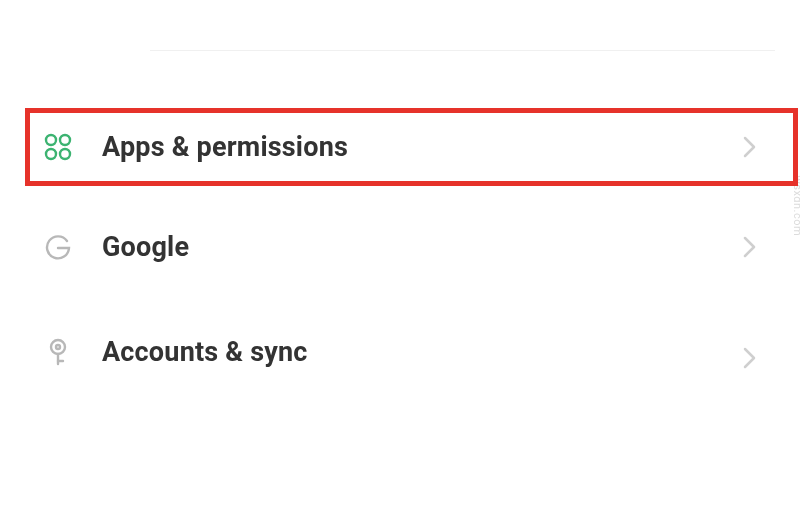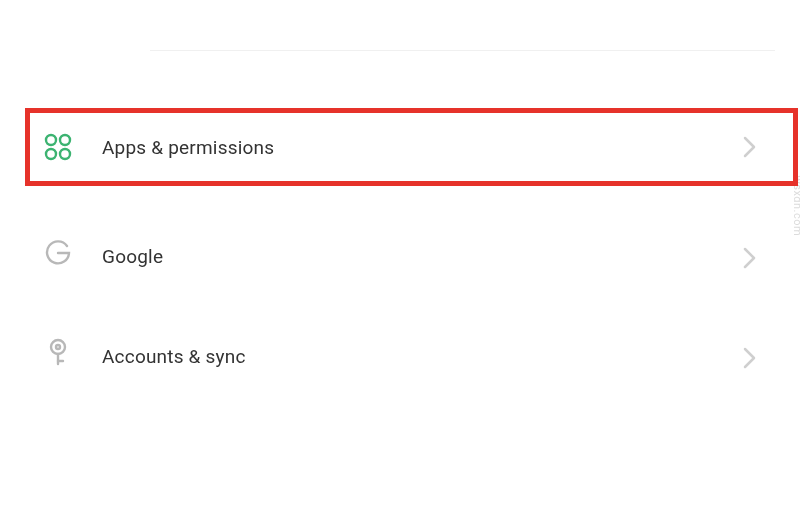--- a/index.html
+++ b/index.html
@@ -32,21 +32,20 @@
       align-items: center;
       padding: 18px 40px 18px 42px;
       min-height: 78px;
       position: relative;
     }
     .item-apps {
       margin-top: 108px;
     }
     .item-google {
       margin-top: 22px;
-      align-items: flex-end;
     }
     .item-sync {
       margin-top: 22px;
       align-items: flex-end;
     }
     .highlight-box {
       position: absolute;
       top: 108px;
       left: 25px;
       right: 2px;
@@ -58,23 +57,23 @@
     .icon-slot {
       width: 32px;
       height: 32px;
       display: flex;
       align-items: center;
       justify-content: center;
       margin-right: 28px;
       flex-shrink: 0;
     }
     .item-label {
-      font-size: 19px;
+      font-size: 27px;
       color: #333333;
-      font-weight: 400;
+      font-weight: 700;
       flex: 1;
       letter-spacing: 0.2px;
     }
     .chevron-slot {
       width: 20px;
       height: 20px;
       display: flex;
       align-items: center;
       justify-content: center;
     }

